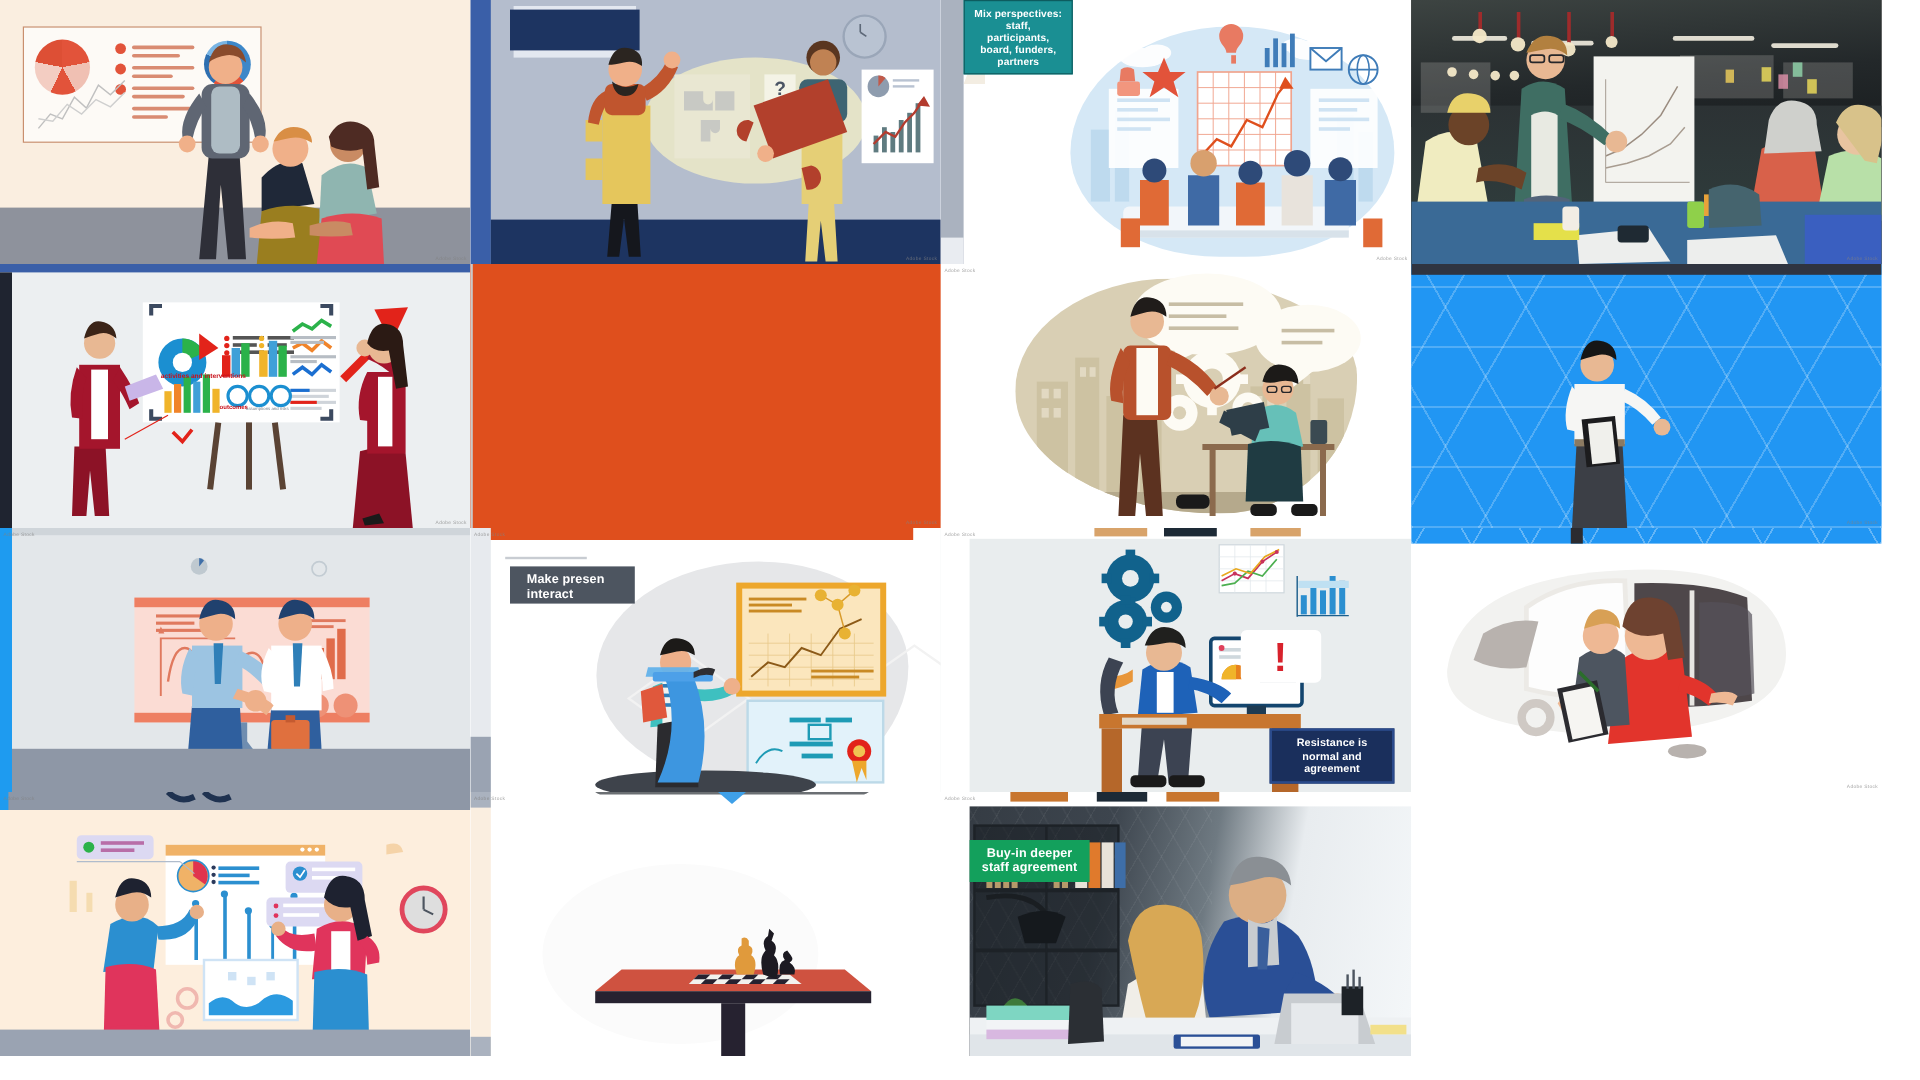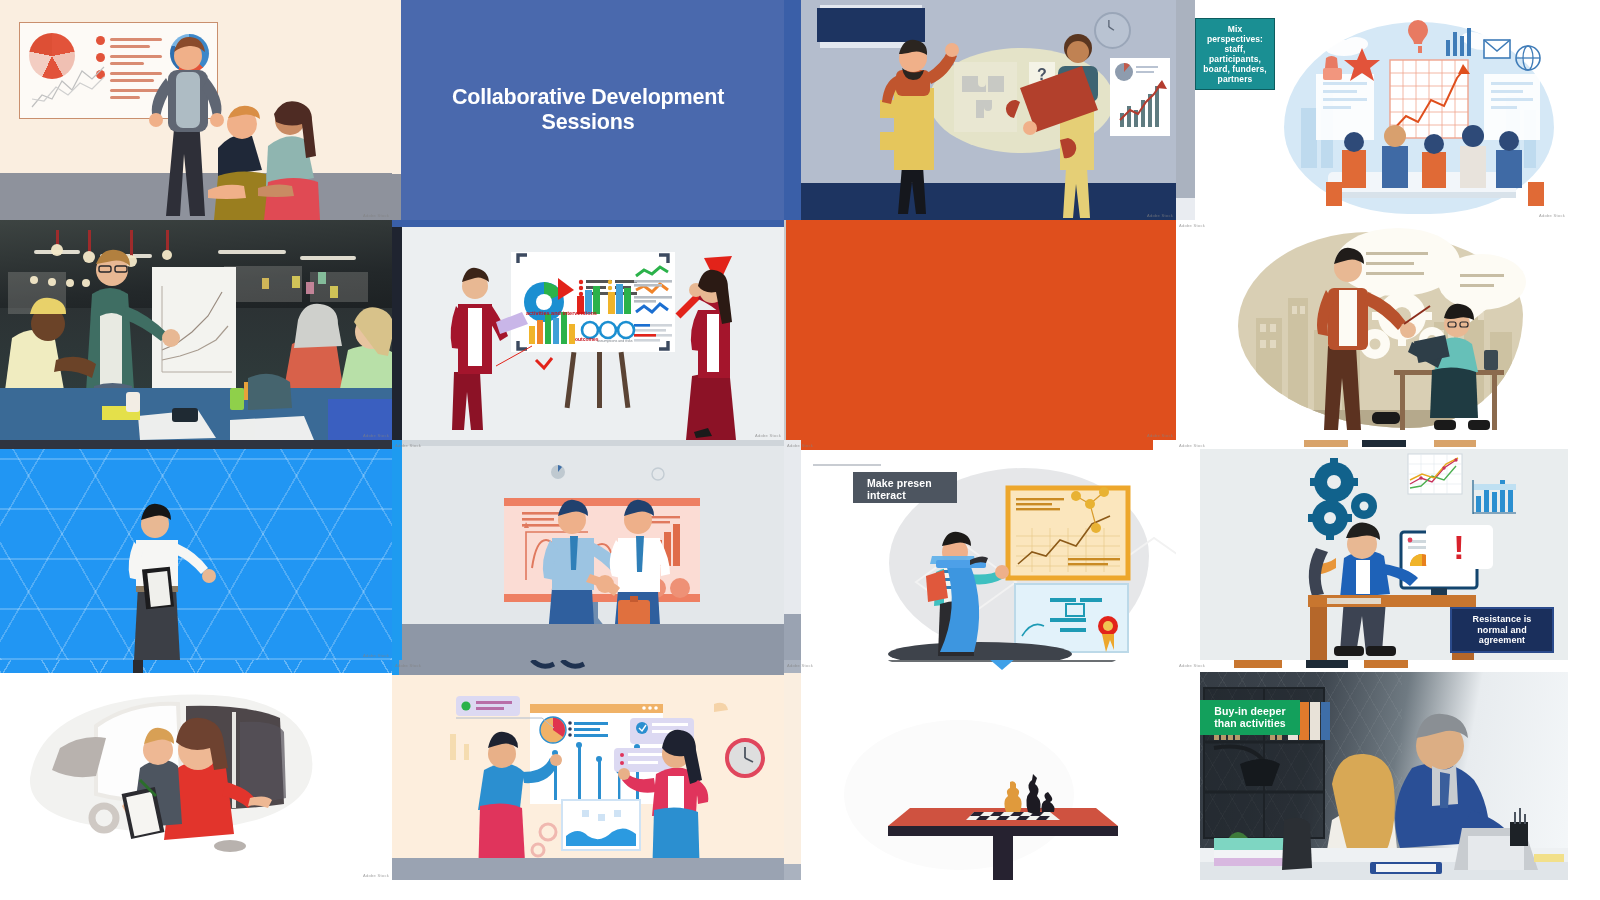--- a/index.html
+++ b/index.html
@@ -9,21 +9,21 @@
 
   
   .fill{position:absolute;inset:0;}
   .wm{position:absolute;right:3px;bottom:2px;font-size:4px;color:rgba(130,130,130,.75);letter-spacing:.3px;z-index:40;}
   .wm.lt{left:3px;right:auto;top:3px;bottom:auto;}
   .label{position:absolute;z-index:30;color:#fff;text-align:center;font-weight:bold;line-height:1.18;
          letter-spacing:.1px;padding:5px 7px;box-sizing:border-box;overflow:hidden;}
   .lab-teal{background:#1a8f93;border:1px solid #0d5c5f;font-size:8.5px;}
   .lab-navy{background:#1a2f5c;border:2px solid #2b4b8c;font-size:9px;}
   .lab-green{background:#13a05c;font-size:10.5px;}
-  .lab-slate{background:#4d5560;font-size:10.5px;text-align:left;padding-left:14px;margin-left:36px;}
+  .lab-slate{background:#4d5560;font-size:10.5px;text-align:left;padding-left:14px;}
 
   
   .c1{background:#faeee0;}
   .c1 .floor{position:absolute;left:0;right:0;bottom:0;height:47px;background:#8e929c;}
   .c1 .board{position:absolute;left:19px;top:22px;width:197px;height:95px;background:#fdfaf6;border:1.4px solid #c98f6e;}
   .c1 .pie{position:absolute;left:9px;top:10px;width:46px;height:46px;border-radius:50%;
     background:conic-gradient(#e2533a 0 22%,#f0c0b3 22% 42%,#e2533a 42% 57%,#f3cdc2 57% 78%,#dd4f35 78% 100%);}
   .c1 .donut{position:absolute;right:8px;top:11px;width:39px;height:39px;border-radius:50%;
     background:conic-gradient(#3c87c9 0 38%,#e2533a 38% 60%,#2e6fb0 60% 82%,#79b4e3 82% 100%);}
   .c1 .donut:after{content:"";position:absolute;left:50%;top:50%;width:13px;height:13px;margin:-6.5px 0 0 -6.5px;border-radius:50%;background:#fdfaf6;}
@@ -179,25 +179,20 @@
 
       <path d="M268 146 q20 -16 38 -6 l8 38 -48 8z" fill="#8fb5b0"></path>
       <circle cx="290" cy="120" r="15" fill="#c98b63"></circle>
       <path d="M274 114 q8 -16 24 -12 q14 4 14 18 l4 36 -10 2 -4 -34 q-12 4 -26 -2z" fill="#4e2b23"></path>
       <path d="M268 182 q26 -8 50 0 l2 38 h-56z" fill="#e04a54"></path>
       <path d="M258 188 q20 -6 34 -2 l2 10 q-18 2 -36 0z" fill="#c98b63"></path>
     </svg>
     <div class="wm">Adobe Stock</div>
   </div>
 
-  <div class="cell c2">
-    <div class="edge"></div>
-    <div class="edge2"></div>
-    <h1>Collaborative Development Sessions</h1>
-  </div>
 
   <div class="cell c3">
     <div class="lrail"></div>
     <div class="glow"></div>
     <div class="poster">
       <svg viewBox="0 0 63 70" width="63" height="70">
         <path d="M8 14h16v7a4 4 0 008 0v-7h0v16H8z" fill="#c8c9c4"></path>
         <path d="M34 14h16v16H42a4 4 0 000 0h-8z" fill="#c8c9c4"></path>
         <path d="M22 38h16v7a4 4 0 01-8 0v11H22z" fill="#c8c9c4"></path>
       </svg>
@@ -335,21 +330,21 @@
         <path d="M284 146h26v42h-26z" fill="#e8e3dc"></path>
           <circle cx="297" cy="136" r="11" fill="#2e4a78"></circle>
         <path d="M320 150h26v38h-26z" fill="#3f6aa5"></path>
           <circle cx="333" cy="141" r="10" fill="#2e4a78"></circle>
       </g>
       <g fill="#e06a36">
         <path d="M150 182h16v24h-16z"></path>
           <path d="M352 182h16v24h-16z"></path>
       </g>
     </svg>
-    <div class="label lab-teal" style="left:19px;top:18px;width:80px;">Mix perspectives: staff, participants, board, funders, partners</div>
+    <div class="label lab-teal" style="left:19px;top:0;width:91px;">Mix perspectives: staff, participants, board, funders, partners</div>
     <div class="wm">Adobe Stock</div>
   </div>
 
   <div class="cell c5">
     <div class="ceil"></div>
     <div class="room"></div>
     <svg class="fill" viewBox="0 0 392 220">
       <g fill="#d6d3cc" opacity=".22">
         <rect x="8" y="52" width="58" height="42"></rect>
           <rect x="224" y="46" width="78" height="36"></rect>
@@ -1135,17 +1130,17 @@
         <g fill="#4d5560">
             <rect x="314" y="140" width="2" height="12"></rect>
             <rect x="319" y="136" width="2" height="16"></rect>
         <rect x="324" y="142" width="2" height="10"></rect>
           </g>
         <rect x="334" y="182" width="30" height="8" fill="#f2e08a"></rect>
 
         <path d="M84 148 q18 -6 26 4 l2 44 -30 2z" fill="#2b2f34"></path>
       </svg>
     </div>
-    <div class="label lab-green" style="left:24px;top:40px;width:100px;">Buy-in deeper than activities</div>
+    <div class="label lab-green" style="left:24px;top:40px;width:100px;">Buy-in deeper staff agreement</div>
     <div class="wm lt">Adobe Stock</div>
   </div>
 
 </div>
 
 </body></html>

